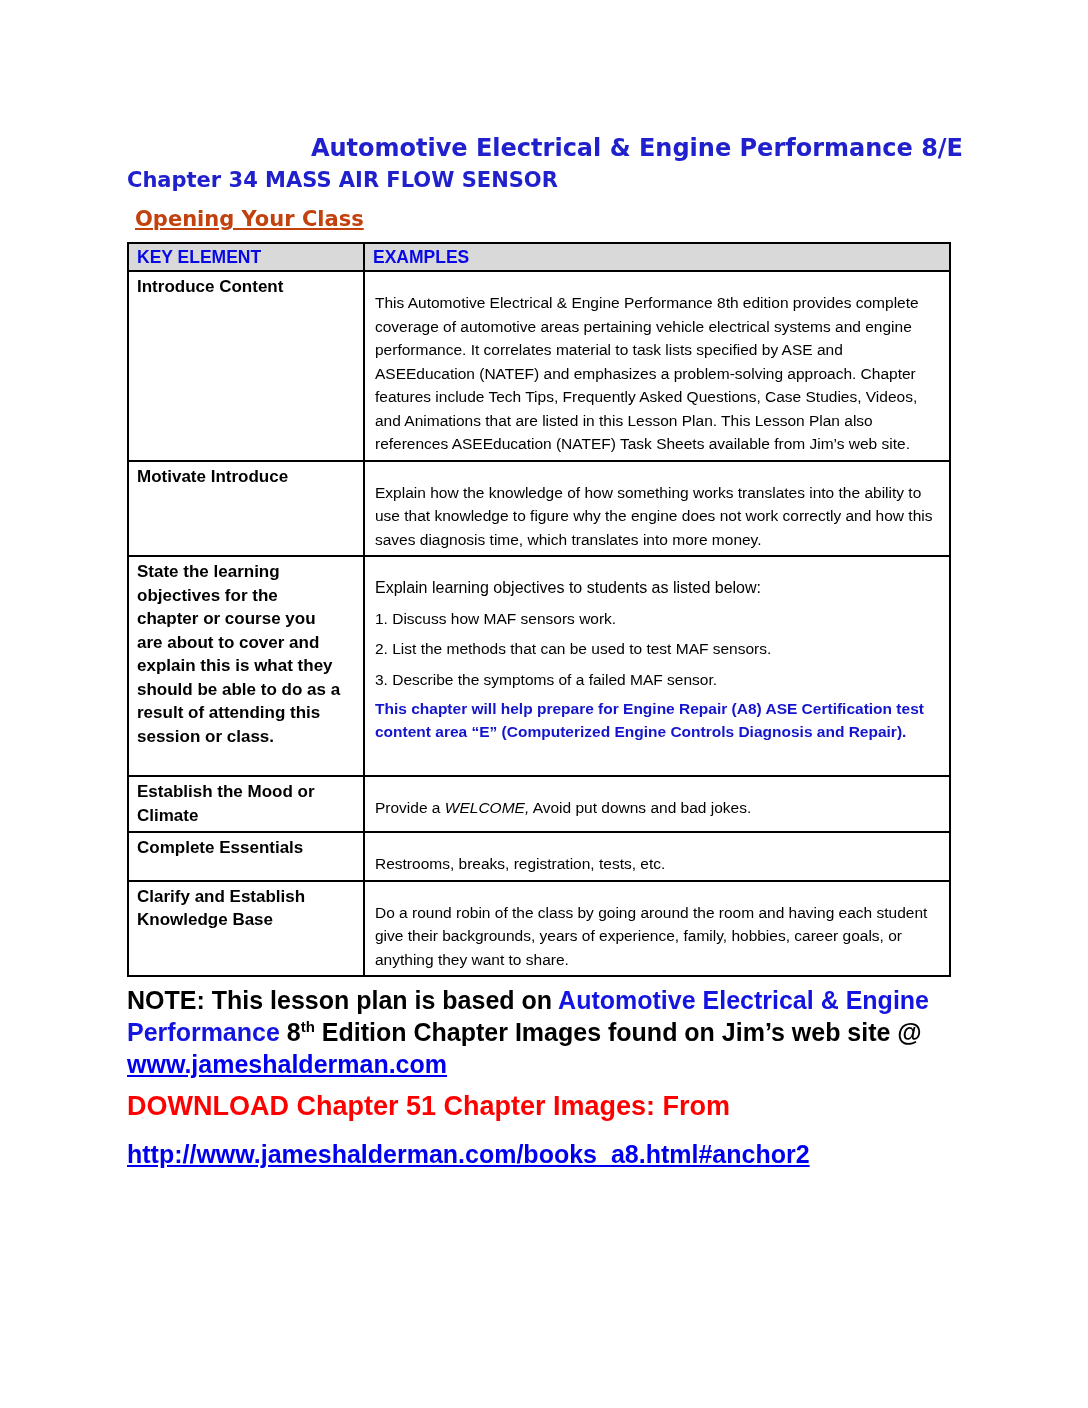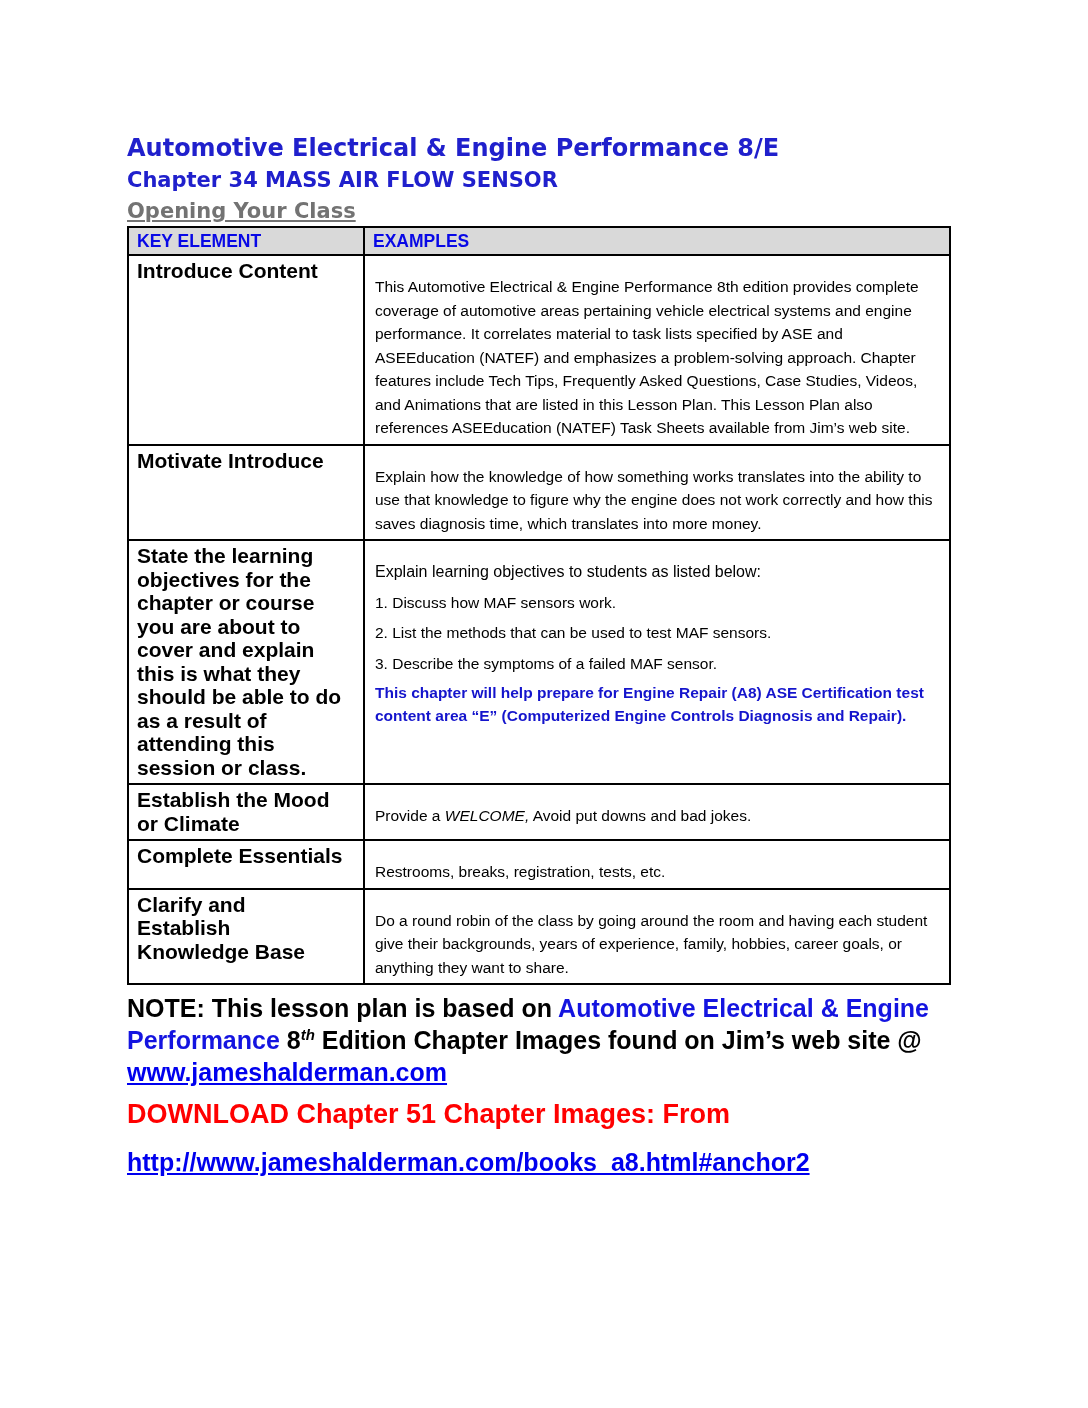--- a/index.html
+++ b/index.html
@@ -22,37 +22,38 @@
     width: 836px;
   }
   h1.doc-title {
     font-family: "DejaVu Sans", sans-serif;
     font-size: 24px;
     line-height: 34px;
     font-weight: bold;
     color: #2020cc;
     margin: 0;
     white-space: nowrap;
+    text-align: right;
   }
   h2.doc-chapter {
     font-family: "DejaVu Sans", sans-serif;
     font-size: 21px;
     line-height: 31px;
     font-weight: bold;
     color: #2020cc;
     margin: 0;
     white-space: nowrap;
   }
   h3.doc-section {
     font-family: "DejaVu Sans", sans-serif;
     font-size: 21px;
     line-height: 30px;
     font-weight: bold;
-    color: #737373;
-    margin: 0;
+    color: #c2410c;
+    margin: 8px;
     text-decoration: underline;
     white-space: nowrap;
   }
   table.kv {
     border-collapse: collapse;
     table-layout: fixed;
     width: 822px;
     margin-top: 0px;
   }
   table.kv th, table.kv td {
@@ -64,21 +65,21 @@
   table.kv th {
     background: #d9d9d9;
     color: #0808e6;
     font-size: 17.5px;
     line-height: 22px;
     padding: 2px 8px;
     font-weight: bold;
   }
   td.key {
     font-weight: bold;
-    font-size: 21px;
+    font-size: 17px;
     line-height: 23.5px;
     padding: 3px 20px 4px 8px;
   }
   td.examples {
     font-size: 15.5px;
     line-height: 23.5px;
     padding: 19px 10px 4px 10px;
   }
   td.examples p { margin: 0; }
   td.examples p + p { margin-top: 7px; }
@@ -95,21 +96,20 @@
     font-size: 25px;
     line-height: 32px;
     font-weight: bold;
     color: #000000;
   }
   .note .blue { color: #1414e0; }
   .note sup {
     font-size: 15px;
     vertical-align: super;
     line-height: 0;
-    font-style: italic;
   }
   .note a, .url a {
     color: #0000ee;
     text-decoration: underline;
     font-weight: bold;
     cursor: pointer;
     margin-top: 8px;
   }
   .download {
     margin: 9px 0 0 0;

